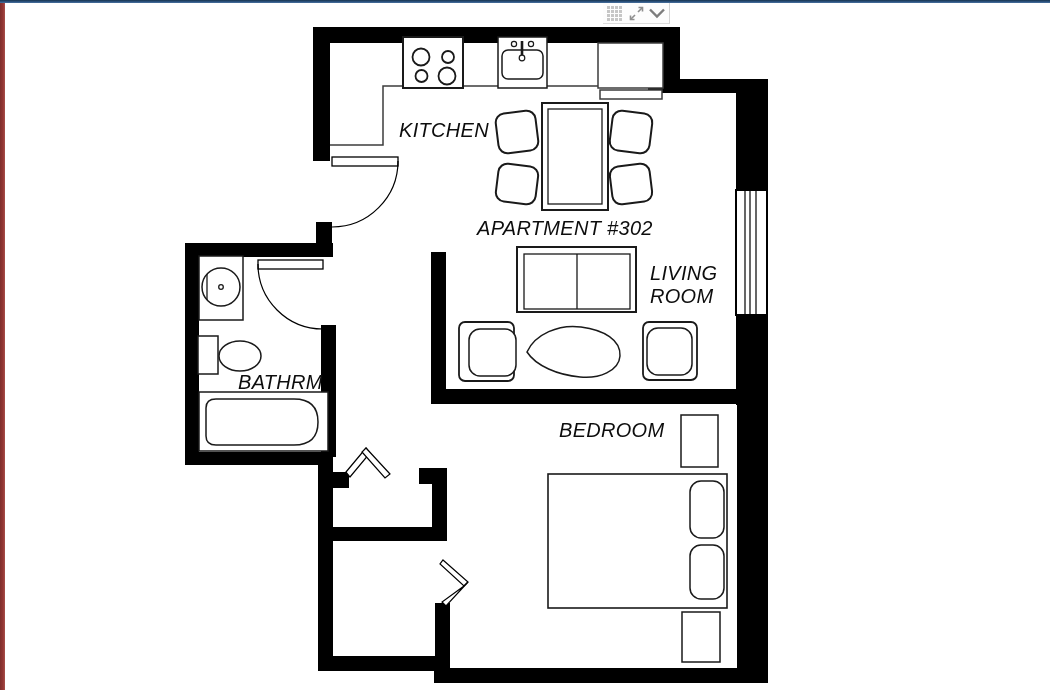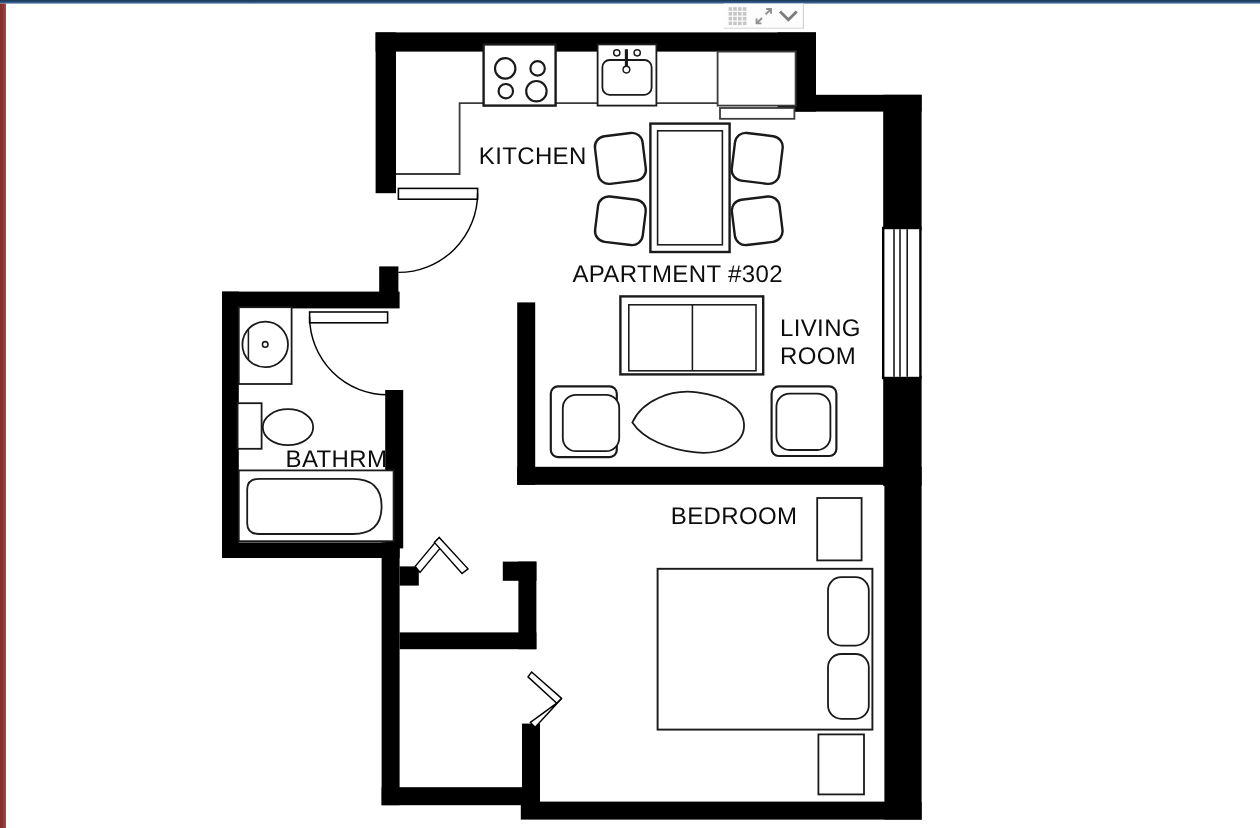--- a/index.html
+++ b/index.html
@@ -2,20 +2,21 @@
 <html><head>
 <meta charset="utf-8">
 <style>
   html,body{margin:0;padding:0;background:#fff;}
   .screen{
     position:relative;
     width:1050px;height:690px;
     background:#fff;
     overflow:hidden;
     font-family:"Liberation Sans", sans-serif;
+    font-style:italic;
   }
   .top-border{
     position:absolute;left:0;top:0;width:1050px;height:3px;
     background:linear-gradient(180deg,#17344f 0%,#2c527d 55%,#4a72a0 100%);
   }
   .left-border{
     position:absolute;left:0;top:3px;width:5px;height:687px;
     background:linear-gradient(90deg,#7e2e2c 0%,#943634 60%,#a8504b 100%);
   }
   .mini-toolbar{

